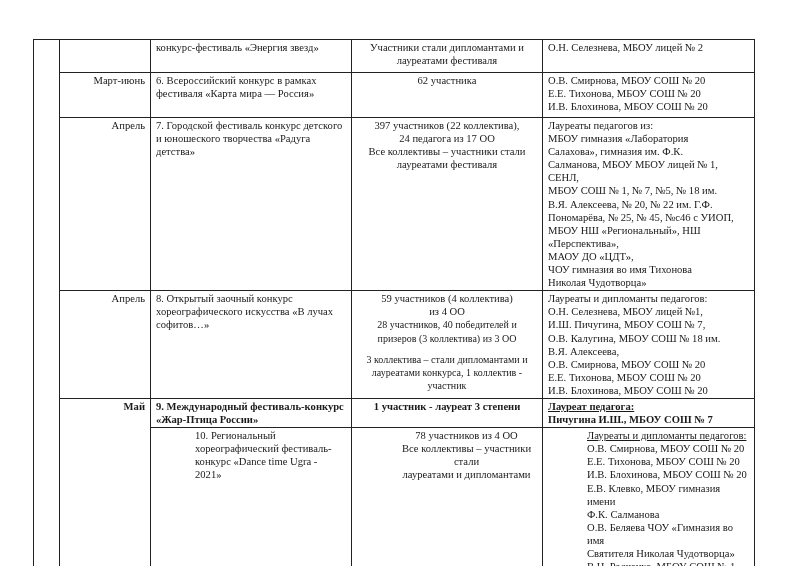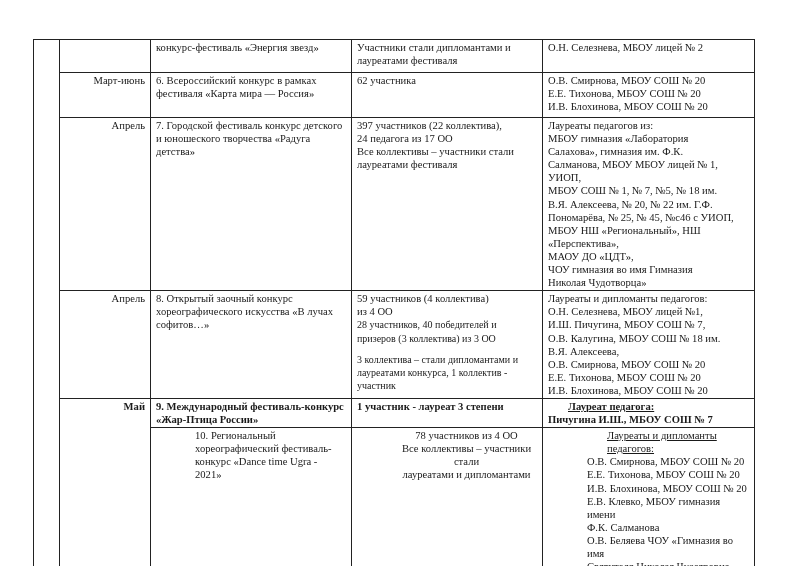--- a/index.html
+++ b/index.html
@@ -11,26 +11,26 @@
   table.doc td { border: 1px solid #222; vertical-align: top; padding: 1px 5px 1px 5px; }
   table.doc tr.r0 td { height: 30px; }
   table.doc tr.r1 td { height: 42px; }
   table.doc tr.r2 td { height: 130px; }
   table.doc tr.r3 td { height: 104px; }
   table.doc tr.r4 td { height: 26px; font-weight: bold; }
   table.doc tr.r5 td { height: 118px; padding-left: 44px; }
   td.c-num { width: 15px; }
   td.c-date { width: 80px; text-align: right; }
   td.c-event { width: 190px; }
-  td.c-result { width: 180px; }
+  td.c-result { width: 180px; text-align: center; }
   td.c-left { text-align: center; }
   .line { display: block; }
   .gap { display: block; height: 8px; }
   .small { font-size: 10px; }
-  .ul { text-decoration: underline; margin-left: 20px; }
+  .ul { text-decoration: underline; }
 </style>
 </head>
 <body>
 
 <div class="page">
 <table class="doc">
 
   <tbody>
         <tr class="r0">
     <td class="c-num" rowspan="6"></td>
@@ -65,28 +65,28 @@
       <span class="line">397 участников (22 коллектива),</span>
       <span class="line">24 педагога из 17 ОО</span>
       <span class="line">Все коллективы – участники стали</span>
       <span class="line">лауреатами фестиваля</span>
     </td>
     <td class="c-teachers">
       <span class="line">Лауреаты  педагогов из:</span>
       <span class="line">МБОУ гимназия «Лаборатория</span>
       <span class="line">Салахова», гимназия им. Ф.К.</span>
       <span class="line">Салманова, МБОУ МБОУ лицей № 1,</span>
-      <span class="line">УИОП,</span>
+      <span class="line">СЕНЛ,</span>
       <span class="line">МБОУ СОШ № 1, № 7, №5, № 18 им.</span>
       <span class="line">В.Я. Алексеева, № 20, № 22 им. Г.Ф.</span>
       <span class="line">Пономарёва, № 25, № 45, №с46 с УИОП,</span>
       <span class="line">МБОУ НШ «Региональный», НШ</span>
       <span class="line">«Перспектива»,</span>
       <span class="line">МАОУ ДО «ЦДТ»,</span>
-      <span class="line">ЧОУ гимназия во имя Гимназия</span>
+      <span class="line">ЧОУ гимназия во имя Тихонова</span>
       <span class="line">Николая Чудотворца»</span>
     </td>
   </tr>
 
   <tr class="r3">
     <td class="c-date">Апрель</td>
     <td class="c-event">8.  Открытый заочный конкурс хореографического искусства «В лучах софитов…»</td>
     <td class="c-result">
       <span class="line">59 участников (4 коллектива)</span>
       <span class="line">из 4 ОО</span>

